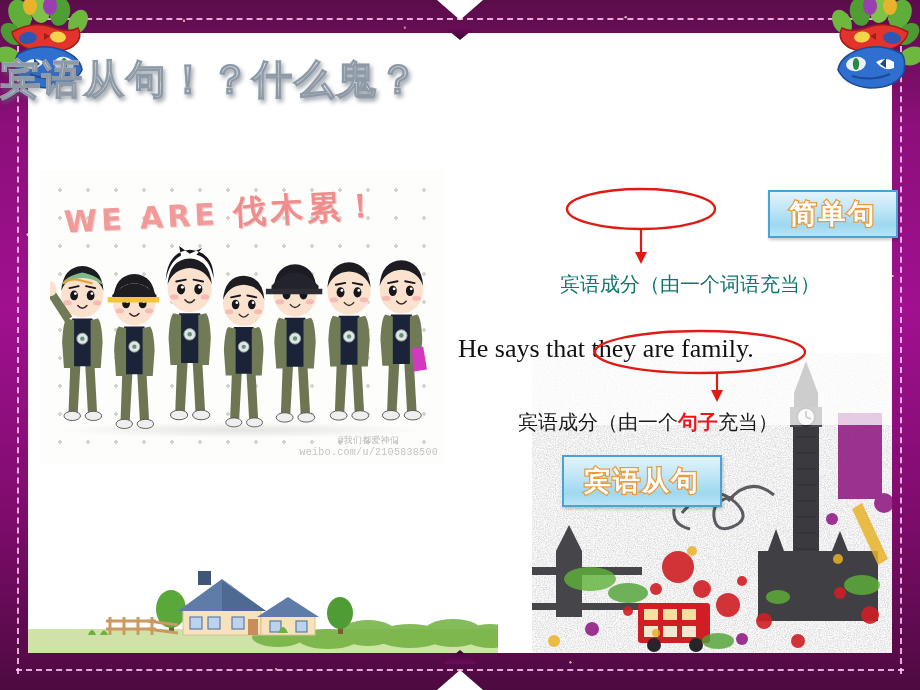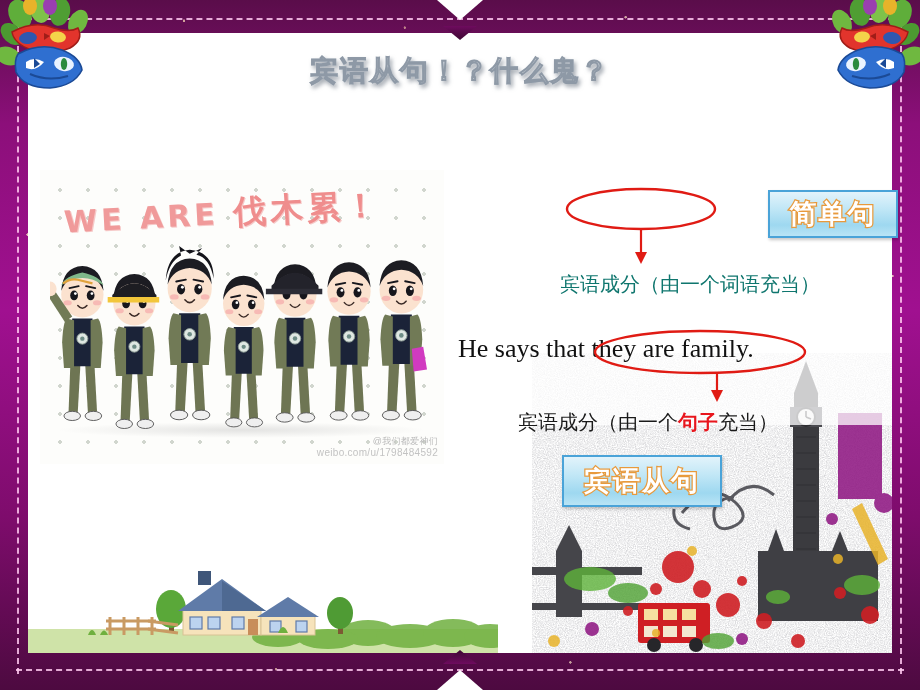--- a/index.html
+++ b/index.html
@@ -44,42 +44,42 @@
   .notch-bot{bottom:0;background:#ffffff;clip-path:polygon(50% 0,100% 100%,0 100%);}
   .notch-bot-inner{position:absolute;left:50%;transform:translateX(-50%);bottom:26px;width:34px;height:14px;
      background:linear-gradient(0deg,#6e0b5e,#3d0833);clip-path:polygon(50% 0,100% 100%,0 100%);}
 
   
   .mask-corner{position:absolute;width:104px;height:104px;pointer-events:none;}
   .mc-tl{left:0;top:0;}
   .mc-tr{right:0;top:0;transform:scaleX(-1);}
 
   
-  .title{position:absolute;left:0;right:0;top:52px;text-align:center;
+  .title{position:absolute;left:0;right:0;top:52px;text-align:left;
      font-family:"DejaVu Sans","Liberation Sans",sans-serif;
-     font-weight:bold;font-size:28px;letter-spacing:2px;
+     font-weight:bold;font-size:40px;letter-spacing:2px;
      background:linear-gradient(180deg,#f4f6f8 0%,#dfe4ea 22%,#b9c2cc 48%,#f2f5f7 60%,#97a3b0 88%,#cfd6dd 100%);
      -webkit-background-clip:text;background-clip:text;color:transparent;
      -webkit-text-stroke:1px #8e99a6;
      filter:drop-shadow(2px 3px 2px rgba(90,100,115,.55));
   }
 
   
   .photo{position:absolute;left:40px;top:170px;width:404px;height:294px;
      background:#fdfdfb;overflow:hidden;}
   .photo-dots{position:absolute;inset:0;
      background-image:radial-gradient(circle,#c9cfc6 0 1.6px,transparent 1.9px);
      background-size:28px 28px;background-position:6px 6px;opacity:.85;}
   .photo-head{position:absolute;left:24px;top:20px;width:360px;height:52px;
      font-family:"DejaVu Sans","Liberation Sans",sans-serif;font-weight:bold;font-size:30px;
      color:#f09a9a;letter-spacing:4px;transform:rotate(-3deg);white-space:nowrap;
      text-shadow:1px 1px 0 rgba(240,150,150,.5);}
   .photo-head .cn{color:#ef8d8d;font-size:33px;}
   .watermark{position:absolute;right:6px;bottom:6px;font-size:9px;color:#b9b9b9;
-     font-family:Liberation Sans, sans-serif;letter-spacing:.3px;text-align:right;line-height:1.15;margin-top:36px;}
+     font-family:Liberation Mono, monospace;letter-spacing:.3px;text-align:center;line-height:1.15;margin-top:36px;}
   .wm2{font-size:10px;color:#c3c3c3;}
   .ground{position:absolute;left:16px;right:16px;bottom:26px;height:16px;border-radius:50%;
      background:radial-gradient(ellipse at center,rgba(180,180,180,.35),rgba(255,255,255,0) 70%);}
 
   
   .crew{position:absolute;left:10px;bottom:24px;width:384px;height:200px;}
 
   
   .eng1{position:absolute;left:498px;top:192px;font-family:"Liberation Serif","DejaVu Serif",serif;
      font-size:26px;color:#111;white-space:nowrap;}
@@ -208,21 +208,21 @@
         </g>
 
         <g transform="translate(320,8) scale(0.95)">
           <use href="#chibi"></use>
           <path d="M44 106 L56 104 L60 128 L46 130 Z" fill="#d13ac0"></path>
         </g>
       </svg>
 
       <div class="watermark">
         <div>@我们都爱神们</div>
-        <div class="wm2">weibo.com/u/1798484592</div>
+        <div class="wm2">weibo.com/u/2105838500</div>
       </div>
     </div>
 
     <svg class="house-scene" viewBox="0 0 470 120" preserveAspectRatio="none">
       <rect x="0" y="96" width="470" height="24" fill="#cfe3a8"></rect>
 
       <g fill="#6fb03f" opacity=".85">
         <ellipse cx="340" cy="100" rx="28" ry="13"></ellipse>
         <ellipse cx="382" cy="103" rx="34" ry="12"></ellipse>
         <ellipse cx="425" cy="100" rx="30" ry="14"></ellipse>

